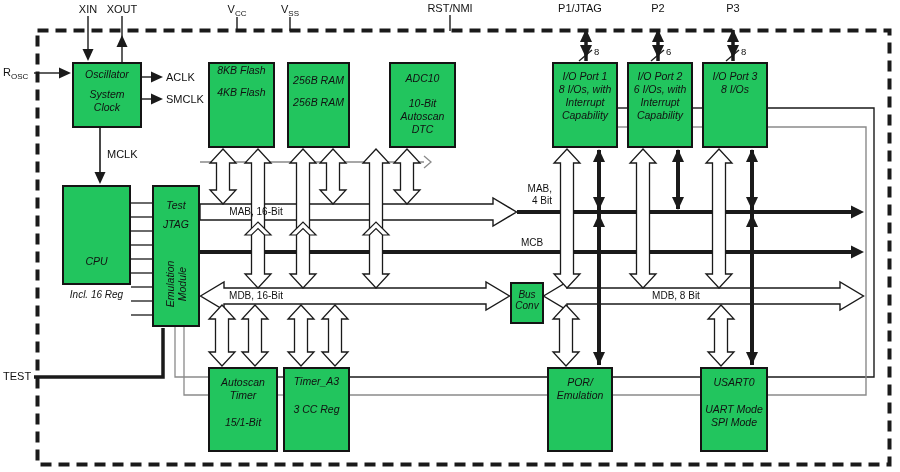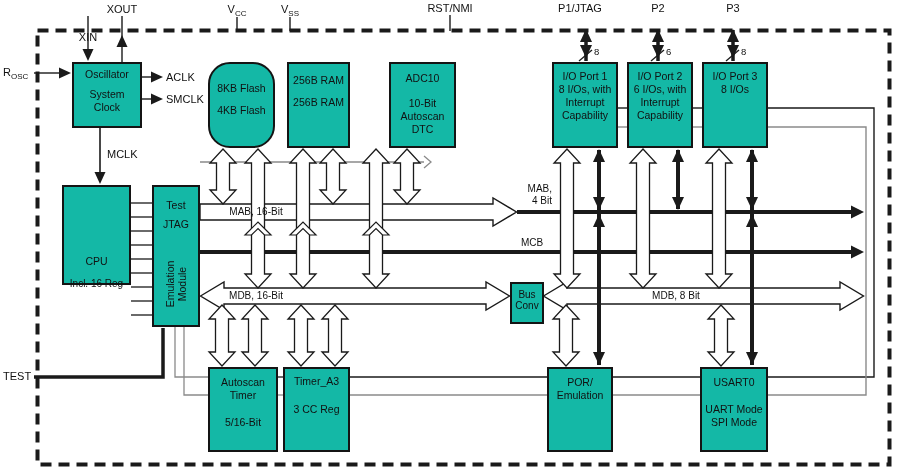--- a/index.html
+++ b/index.html
@@ -1,20 +1,20 @@
 <!DOCTYPE html>
 <html><head>
 <meta charset="utf-8">
 <style>
   html,body{margin:0;padding:0;background:#fff;}
   #stage{position:relative;width:900px;height:472px;background:#fff;overflow:hidden;
          font-family:"Liberation Sans", sans-serif;color:#111;}
   #wires{position:absolute;left:0;top:0;width:900px;height:472px;}
-  .box{position:absolute;background:#14b8a6;border:2.6px solid #141414;box-sizing:border-box;
-       text-align:center;font-size:10.5px;line-height:13px;color:#111;z-index:5;}
+  .box{position:absolute;background:#22c55e;border:2.6px solid #141414;box-sizing:border-box;
+       text-align:center;font-size:10.5px;line-height:13px;color:#111;z-index:5;font-style:italic;}
   .box span{display:block;}
   .lbl{position:absolute;font-size:11px;line-height:12px;white-space:nowrap;z-index:6;}
   .lbl sub{font-size:8px;}
   .ctr{text-align:center;}
   .buslbl{position:absolute;font-size:10px;line-height:12px;white-space:nowrap;z-index:6;}
   .num{position:absolute;font-size:9.5px;z-index:6;}
   .rot{position:absolute;left:50%;top:97px;transform:translate(-50%,-50%) rotate(-90deg);
        width:92px;text-align:center;font-size:10.5px;line-height:12px;}
 </style>
 </head>
@@ -109,21 +109,21 @@
       <line x1="658" y1="30" x2="658" y2="61" stroke="#1a1a1a" stroke-width="3.5"></line>
       <polygon points="658,29 652,42 664,42" fill="#1a1a1a"></polygon>
       <polygon points="658,58 652,45 664,45" fill="#1a1a1a"></polygon>
       <line x1="651" y1="61" x2="664" y2="50" stroke="#1a1a1a" stroke-width="1.3"></line>
       <line x1="733" y1="30" x2="733" y2="61" stroke="#1a1a1a" stroke-width="3.5"></line>
       <polygon points="733,29 727,42 739,42" fill="#1a1a1a"></polygon>
       <polygon points="733,58 727,45 739,45" fill="#1a1a1a"></polygon>
       <line x1="726" y1="61" x2="739" y2="50" stroke="#1a1a1a" stroke-width="1.3"></line>
     </svg>
 
-  <div class="lbl ctr" style="left:70px;top:3px;width:36px;margin-top:28px;">XIN</div>
+  <div class="lbl ctr" style="left:70px;top:3px;width:36px;">XIN</div>
   <div class="lbl ctr" style="left:102px;top:3px;width:40px;">XOUT</div>
   <div class="lbl ctr" style="left:222px;top:3px;width:30px;"><span>V</span><sub>CC</sub></div>
   <div class="lbl ctr" style="left:275px;top:3px;width:30px;"><span>V</span><sub>SS</sub></div>
   <div class="lbl ctr" style="left:420px;top:2px;width:60px;">RST/NMI</div>
   <div class="lbl ctr" style="left:550px;top:2px;width:60px;">P1/JTAG</div>
   <div class="lbl ctr" style="left:644px;top:2px;width:28px;">P2</div>
   <div class="lbl ctr" style="left:719px;top:2px;width:28px;">P3</div>
 
   <div class="lbl" style="left:3px;top:66px;"><span>R</span><sub>OSC</sub></div>
   <div class="lbl" style="left:3px;top:370px;">TEST</div>
@@ -146,33 +146,33 @@
   <div class="buslbl" style="left:636px;top:290px;width:80px;text-align:center;">MDB, 8 Bit</div>
 
   <div class="box" style="left:72px;top:62px;width:70px;height:66px;padding-top:4px;">
     <span>Oscillator</span>
     <span style="margin-top:7px;">System</span>
     <span>Clock</span>
   </div>
 
   <div class="box" style="left:62px;top:185px;width:69px;height:100px;padding-top:68px;">
     <span>CPU</span>
-    <span style="margin-top:9px;font-size:10px;">Incl. 16 Reg</span>
+    <span style="margin-top:20px;font-size:10px;">Incl. 16 Reg</span>
   </div>
 
   <div class="box" style="left:152px;top:185px;width:48px;height:142px;padding-top:12px;">
     <span>Test</span>
     <span style="margin-top:6px;">JTAG</span>
     <div class="rot">
       <span>Emulation</span>
       <span>Module</span>
     </div>
   </div>
 
-  <div class="box" style="left:208px;top:62px;width:67px;height:86px;padding-top:18px;border-radius:22px;">
+  <div class="box" style="left:208px;top:62px;width:67px;height:86px;padding-top:0;">
     <span>8KB Flash</span>
     <span style="margin-top:9px;">4KB Flash</span>
   </div>
 
   <div class="box" style="left:287px;top:62px;width:63px;height:86px;padding-top:10px;">
     <span>256B RAM</span>
     <span style="margin-top:9px;">256B RAM</span>
   </div>
 
   <div class="box" style="left:360px;top:62px;width:67px;height:86px;padding-top:8px;margin-left:29px;">
@@ -202,21 +202,21 @@
   </div>
 
   <div class="box" style="left:510px;top:282px;width:34px;height:42px;padding-top:5px;font-size:10px;line-height:11px;">
     <span>Bus</span>
     <span>Conv</span>
   </div>
 
   <div class="box" style="left:208px;top:367px;width:70px;height:85px;padding-top:7px;">
     <span>Autoscan</span>
     <span>Timer</span>
-    <span style="margin-top:14px;">5/16-Bit</span>
+    <span style="margin-top:14px;">15/1-Bit</span>
   </div>
 
   <div class="box" style="left:283px;top:367px;width:67px;height:85px;padding-top:6px;">
     <span>Timer_A3</span>
     <span style="margin-top:15px;">3 CC Reg</span>
   </div>
 
   <div class="box" style="left:547px;top:367px;width:66px;height:85px;padding-top:7px;">
     <span>POR/</span>
     <span>Emulation</span>

